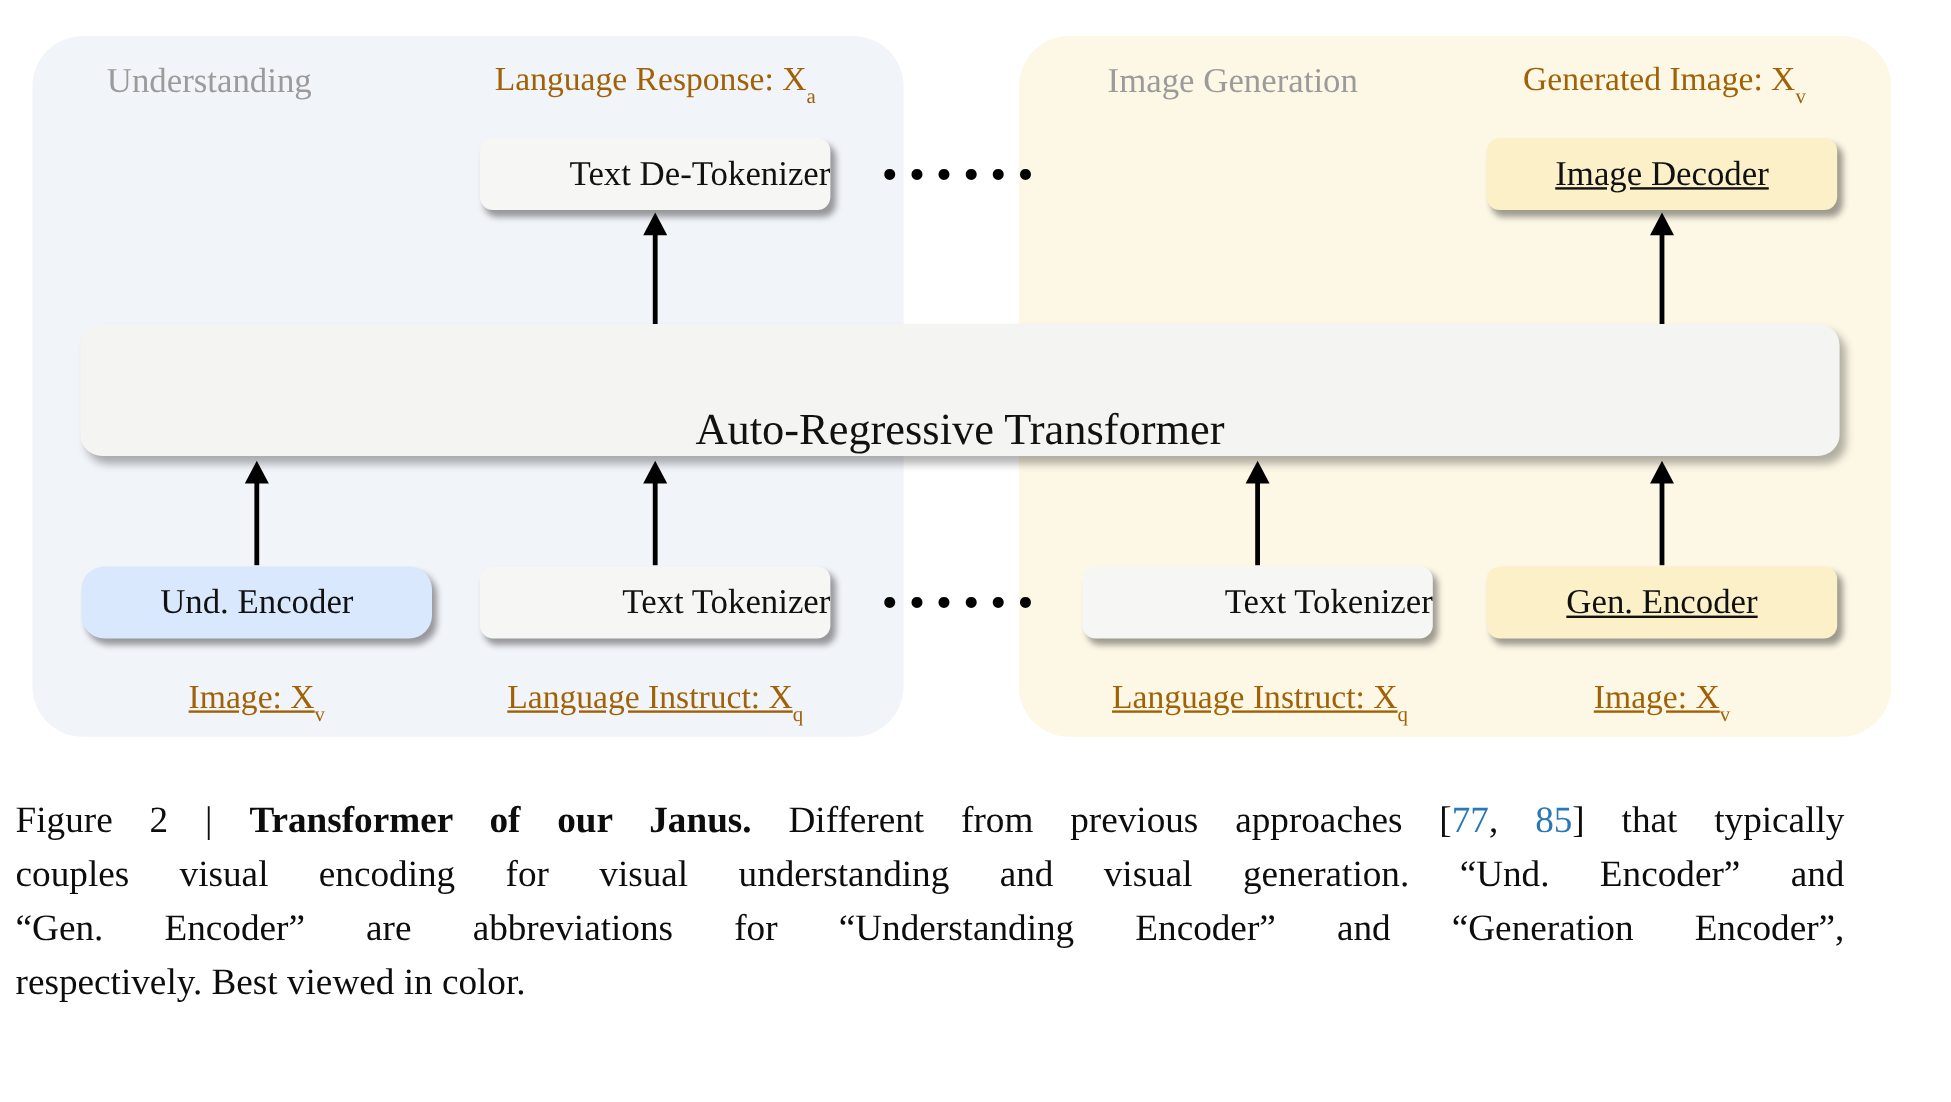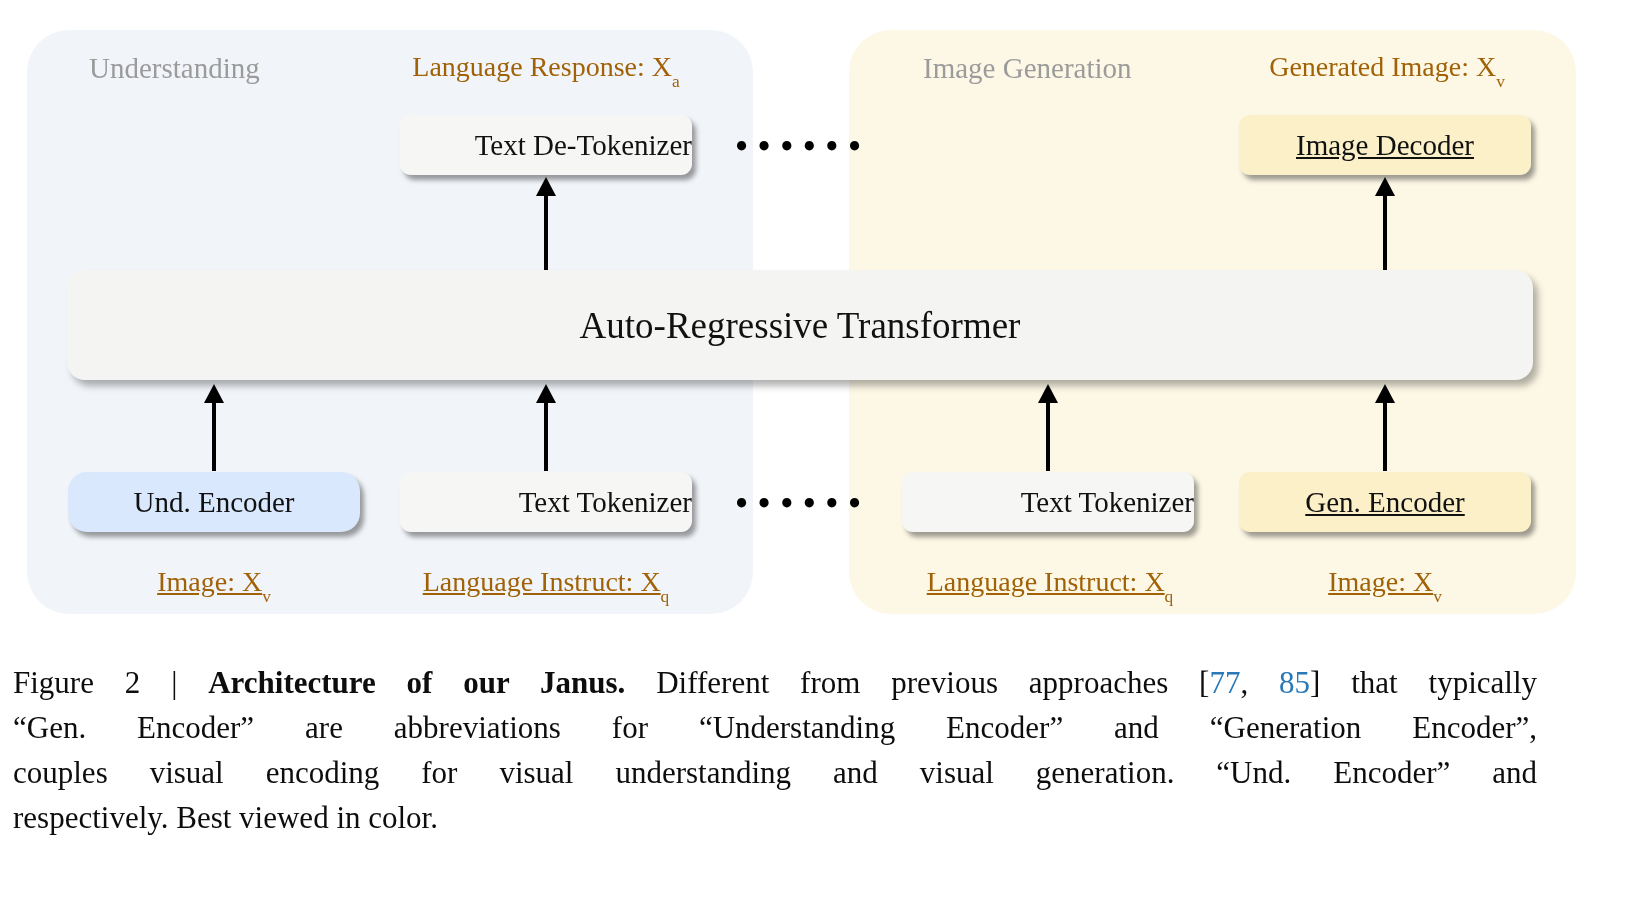--- a/index.html
+++ b/index.html
@@ -26,21 +26,21 @@
     box-shadow:4px 5px 5px rgba(0,0,0,0.38);
   }
   .node.gray   { background:var(--box-gray,#f6f6f5);justify-content:flex-end; }
   .node.blue   { background:var(--box-blue,#d9e8fc);border-radius:19px; }
   .node.yellow { background:var(--box-yellow,#fbf0c8);text-decoration:underline; }
 
   .transformer {
     position:absolute; left:67px; top:270px; width:1466px; height:110px;
     background:var(--transformer-bg,#f4f4f3); border-radius:18px;
     box-shadow:5px 6px 7px rgba(0,0,0,0.30);
-    display:flex; align-items:center; justify-content:center;
+    display:flex; align-items:flex-end; justify-content:center;
     font-size:37px; white-space:nowrap;
   }
 
   .arrow { position:absolute; width:4px; background:#000; transform:translateX(-50%); }
   .arrow::before {
     content:""; position:absolute; top:-17px; left:50%; transform:translateX(-50%);
     border-left:10px solid transparent; border-right:10px solid transparent;
     border-bottom:19px solid #000;
   }
   .arrow.toprow { top:194px; height:76px; }
@@ -109,19 +109,19 @@
       </div>
 
     <div class="io-label bottom" style="left:214px"><span>Image: X</span><sub class="sx">v</sub></div>
     <div class="io-label bottom" style="left:546px"><span>Language Instruct: X</span><sub class="sx">q</sub></div>
     <div class="io-label bottom" style="left:1050px"><span>Language Instruct: X</span><sub class="sx">q</sub></div>
     <div class="io-label bottom" style="left:1385px"><span>Image: X</span><sub class="sx">v</sub></div>
 
   </div>
 
   <div class="caption">
-    <div class="cap-line just"><span>Figure 2 | </span><span class="b">Architecture of our Janus.</span><span> Different from previous approaches [</span><span class="cite">77</span><span>, </span><span class="cite">85</span><span>] that typically</span></div>
+    <div class="cap-line just"><span>Figure 2 | </span><span class="b">Transformer of our Janus.</span><span> Different from previous approaches [</span><span class="cite">77</span><span>, </span><span class="cite">85</span><span>] that typically</span></div>
+    <div class="cap-line just">couples visual encoding for visual understanding and visual generation. “Und. Encoder” and</div>
     <div class="cap-line just">“Gen. Encoder” are abbreviations for “Understanding Encoder” and “Generation Encoder”,</div>
-    <div class="cap-line just">couples visual encoding for visual understanding and visual generation. “Und. Encoder” and</div>
     <div class="cap-line">respectively. Best viewed in color.</div>
   </div>
 
 </div>
 
 </body></html>

